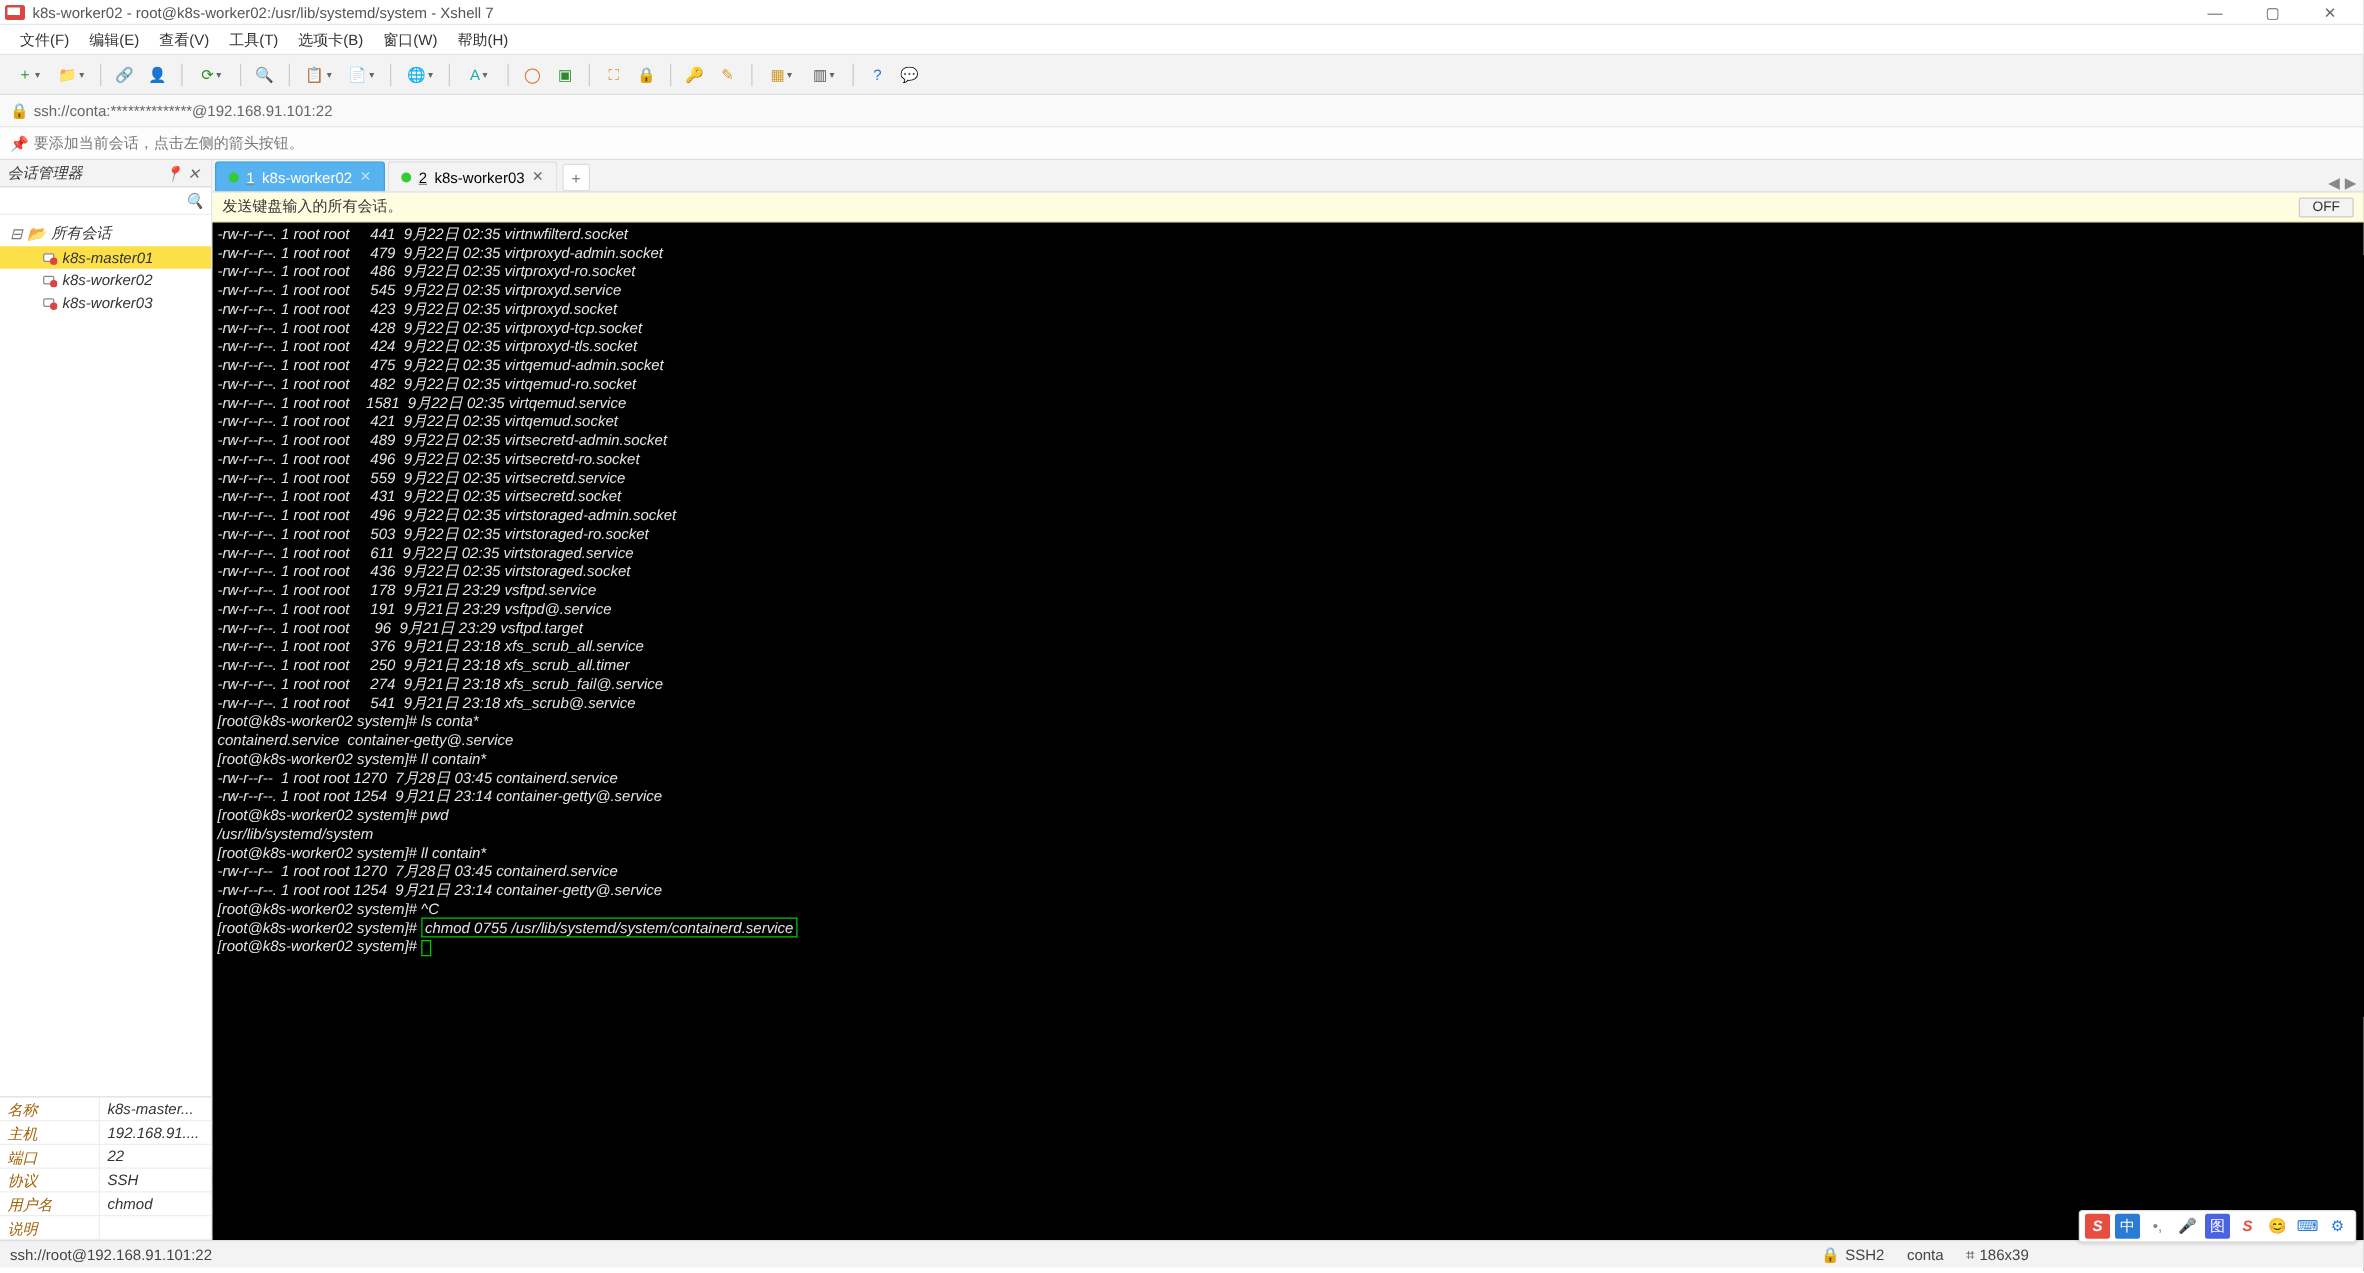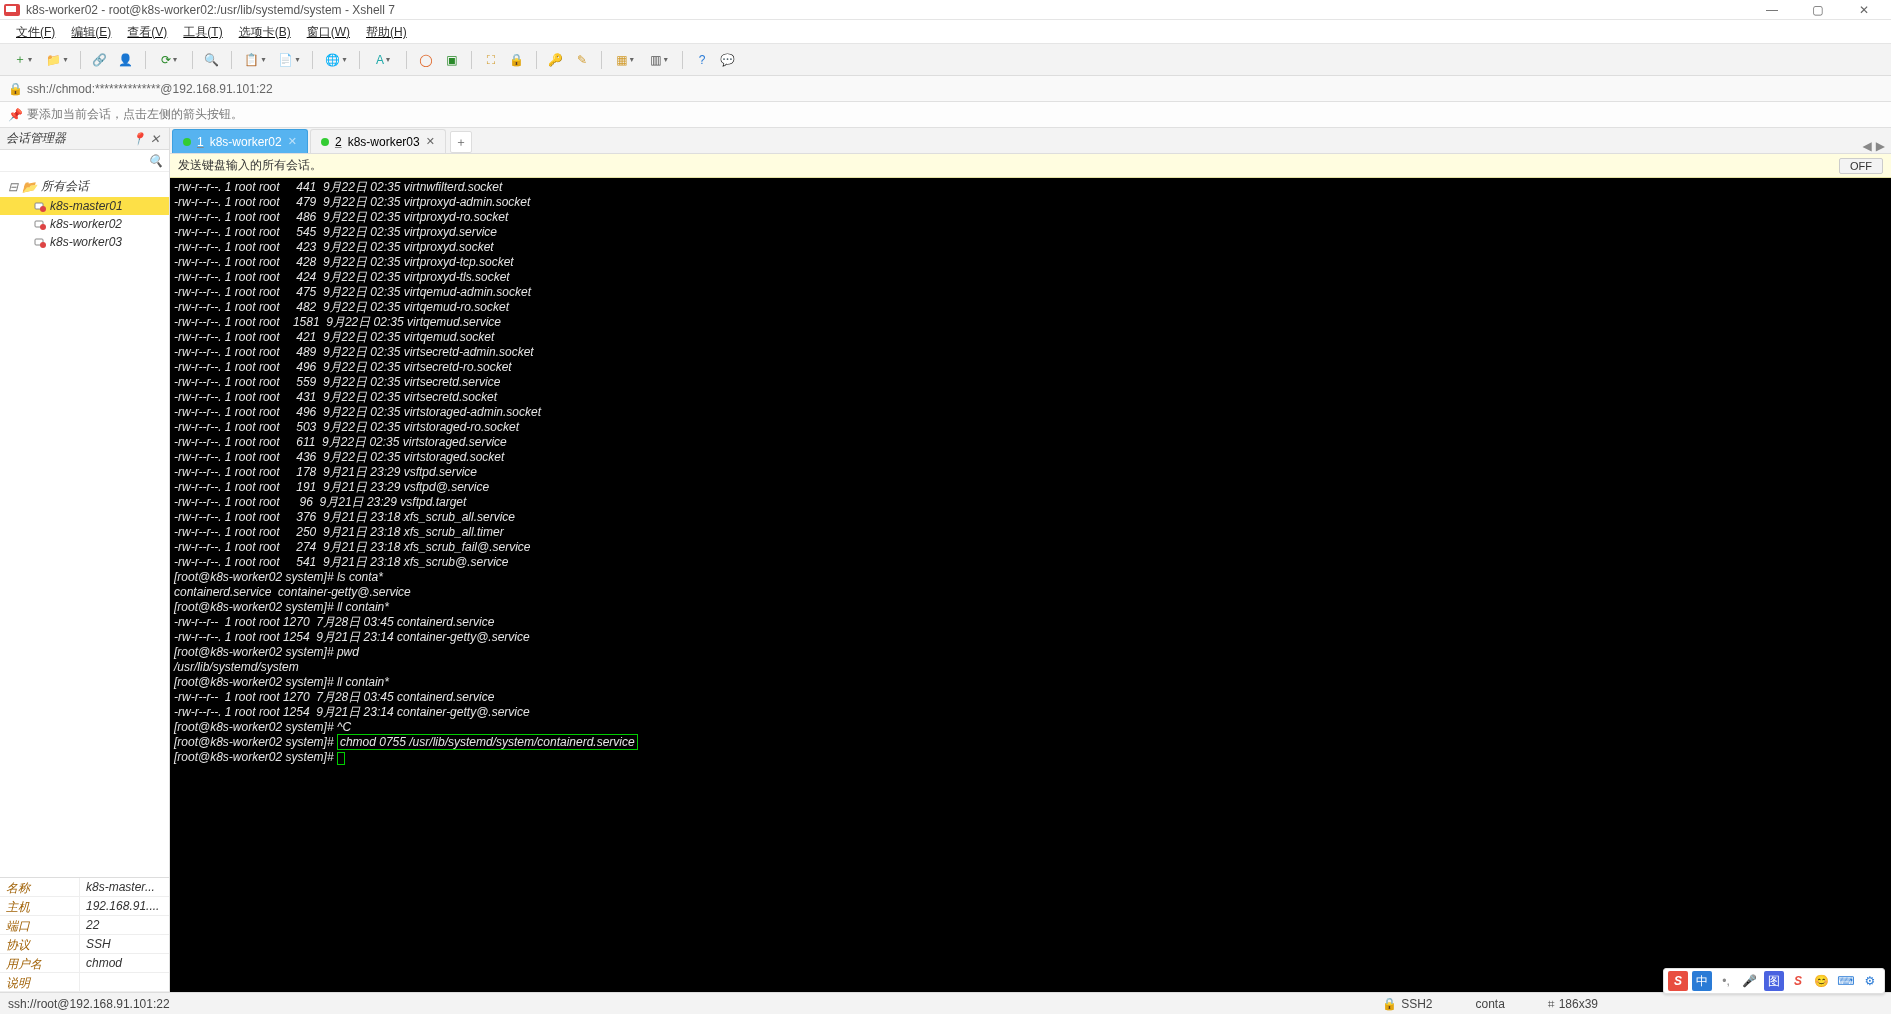--- a/index.html
+++ b/index.html
@@ -5,21 +5,21 @@
 * { margin:0; padding:0; box-sizing:border-box; font-family:"Microsoft YaHei","Segoe UI",Tahoma,sans-serif; font-size:12px; }
 body { background:#fff; overflow:hidden; width:1891px; height:1018px; }
 
 
 .titlebar { height:20px; background:#fff; border-bottom:1px solid #e5e5e5; display:flex; align-items:center; padding:0 4px; }
 .titlebar .app-icon { width:16px; height:12px; margin-right:6px; }
 .titlebar .title { color:#555; flex:1; }
 .titlebar .win-btn { width:46px; height:24px; display:flex; align-items:center; justify-content:center; color:#666; }
 
 
-.menubar { height:24px; background:#fff; display:flex; align-items:center; padding:0 8px; border-bottom:1px solid #e5e5e5;text-decoration:underline; }
+.menubar { height:24px; background:#fff; display:flex; align-items:center; padding:0 8px; border-bottom:1px solid #e5e5e5; }
 .menubar .menu-item { padding:0 8px; height:24px; line-height:24px; color:#333; }
 
 
 .toolbar { height:32px; background:#f3f3f3; border-bottom:1px solid #ddd; display:flex; align-items:center; padding:0 8px; gap:4px; }
 .toolbar .tb-btn { width:22px; height:22px; display:flex; align-items:center; justify-content:center; border-radius:2px; color:#555; }
 .toolbar .tb-btn.with-arrow { width:30px; position:relative; }
 .toolbar .tb-btn.with-arrow::after { content:"▾"; font-size:8px; margin-left:2px; color:#666; }
 .toolbar .tb-sep { width:1px; height:18px; background:#ccc; margin:0 4px; }
 
 
@@ -71,21 +71,21 @@
 .broadcast-bar { height:24px; background:#fffde0; border-bottom:1px solid #e7e4a6; display:flex; align-items:center; padding:0 8px; color:#333; }
 .broadcast-bar .off-btn { margin-left:auto; border:1px solid #ccc; background:#f3f3f3; padding:1px 10px; border-radius:2px; font-size:11px; }
 
 
 .terminal { flex:1; background:#000; color:#e5e5e5; font-family:"Consolas","Courier New",monospace; font-size:13px; line-height:15px; overflow:auto; padding:2px 4px; white-space:pre; }
 .terminal .term-line { white-space:pre;font-style:italic; }
 .cmd-hl { border:1px solid #00cc00; padding:0 2px; color:#e5e5e5; }
 .cursor { display:inline-block; width:8px; height:13px; border:1px solid #00cc00; vertical-align:bottom; }
 
 
-.statusbar { height:22px; background:#f3f3f3; border-top:1px solid #ddd; display:flex; align-items:center; padding:0 8px; color:#444;gap:25px; }
+.statusbar { height:22px; background:#f3f3f3; border-top:1px solid #ddd; display:flex; align-items:center; padding:0 8px; color:#444; }
 .statusbar .seg { margin-left:18px; display:flex; align-items:center; gap:4px; }
 .statusbar .fill { flex:1; }
 
 
 .ime-tray { position:absolute; right:6px; bottom:24px; display:flex; align-items:center; gap:4px; background:#fff; border:1px solid #e0e0e0; padding:2px 4px; border-radius:3px; box-shadow:0 1px 3px rgba(0,0,0,.15); }
 .ime-tray .ime-btn { width:20px; height:20px; display:flex; align-items:center; justify-content:center; font-size:12px; border-radius:2px; }
 .ime-s { background:#e84e40; color:#fff; font-style:italic; font-weight:bold; }
 .ime-cn { background:#2a7bd6; color:#fff; }
 .ime-grey { color:#888; }
 .ime-img { background:#4a63e0; color:#fff; font-size:10px; }
@@ -182,21 +182,21 @@
   <div class="tb-btn">
       <span style="color:#2a7bd6">?</span>
     </div>
   <div class="tb-btn">
       <span style="color:#2a7bd6">💬</span>
     </div>
 </div>
 
 <div class="addrbar">
   <span class="lock-icon">🔒</span>
-  <span>ssh://chmod:**************@192.168.91.101:22</span>
+  <span>ssh://conta:**************@192.168.91.101:22</span>
 </div>
 
 <div class="tipbar">
   <span class="pin-icon">📌</span>
   <span>要添加当前会话，点击左侧的箭头按钮。</span>
 </div>
 
 <div class="main-area">
 
   <div class="sidebar">

